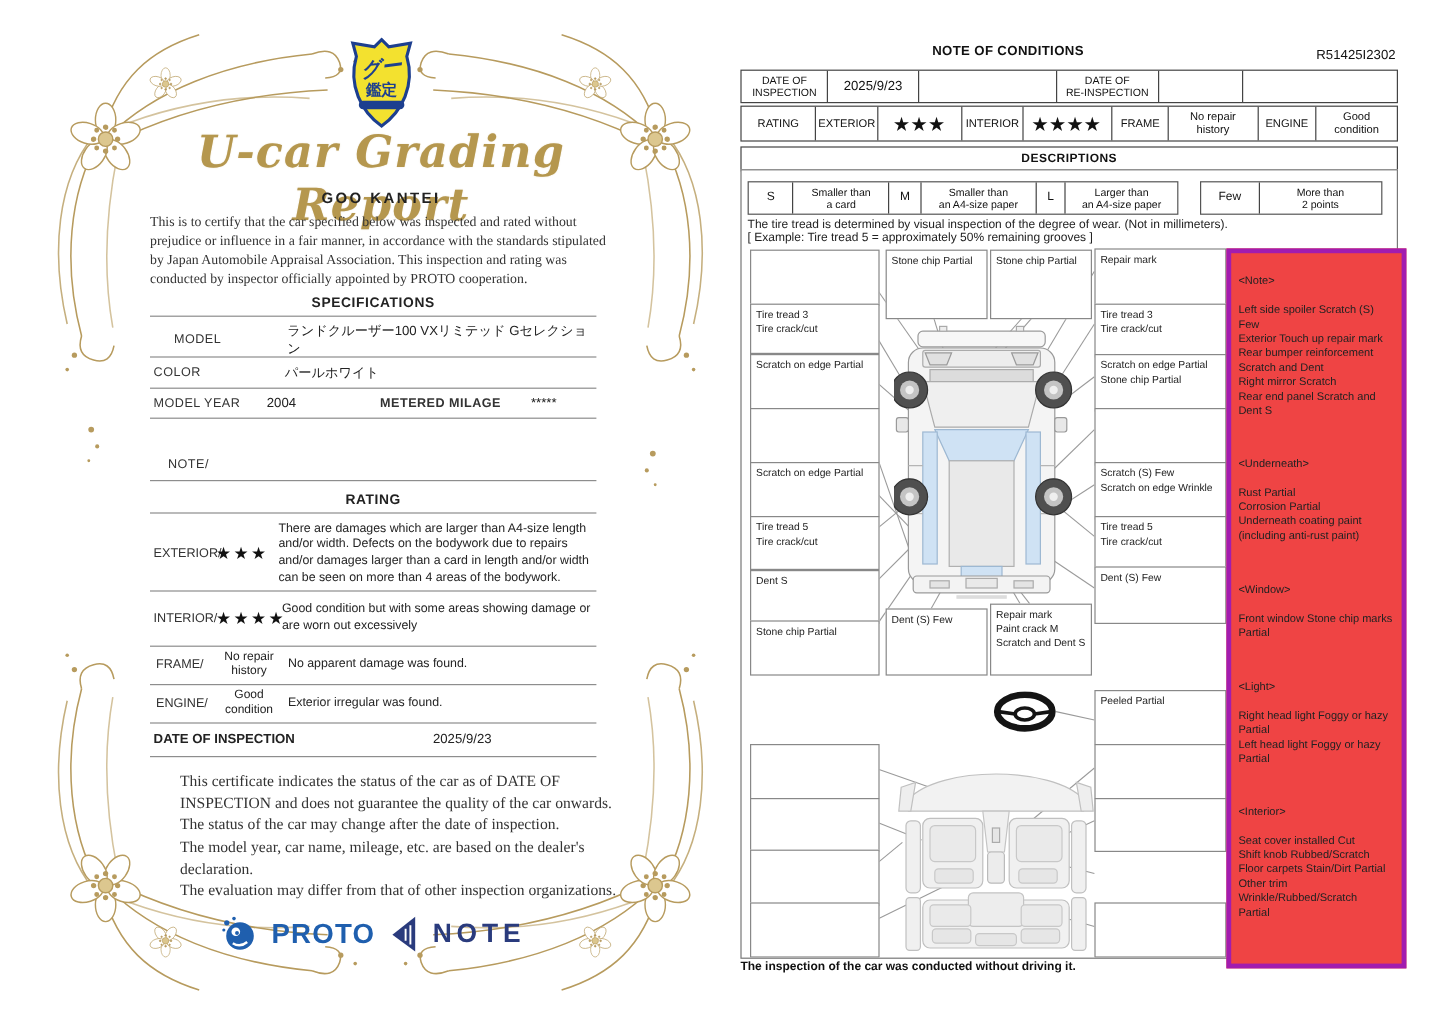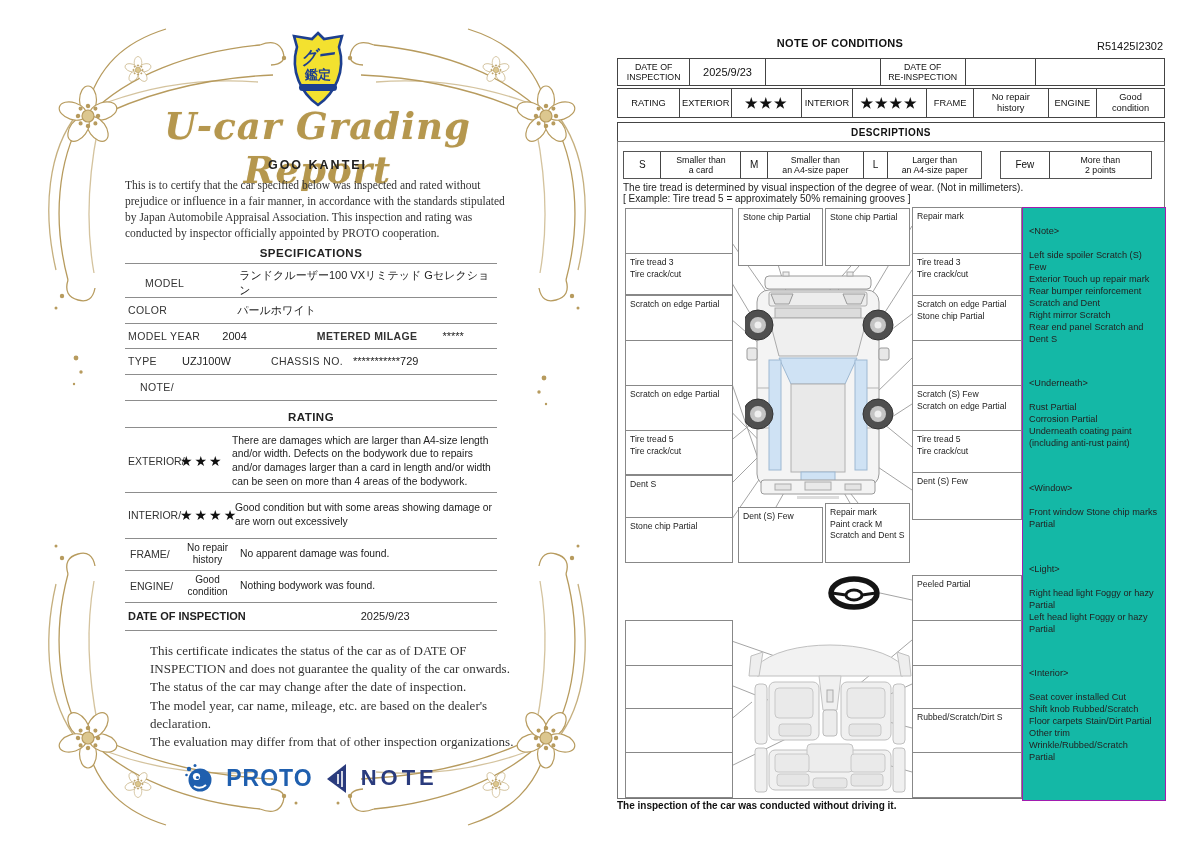--- a/index.html
+++ b/index.html
@@ -35,21 +35,21 @@
   .cell.small{font-size:8.8px;white-space:pre-line;}
   .cell.label9{font-size:9.3px;}
   .cell.value11{font-size:11px;}
   .cell.stars{font-size:14px;letter-spacing:2px;font-weight:bold;}
   .desc-bar{border:1.2px solid #444;display:flex;align-items:center;justify-content:center;
     font-size:10px;font-weight:bold;letter-spacing:.4px;color:#111;background:#fff;}
   .main-box{border:1.2px solid #777;background:#fff;}
   .tire-note{font-size:10px;color:#222;}
   .abox{position:absolute;border:1px solid #888;background:#fff;font-size:8.6px;
     line-height:1.35;padding:3px 4px;white-space:pre-line;color:#222;}
-  .note-panel{position:absolute;border:1px solid #a21caf;background:#14b8a6;padding:6px 6px;
+  .note-panel{position:absolute;border:4px solid #a21caf;background:#ef4444;padding:6px 6px;
     font-size:9.2px;line-height:1.3;color:#222;}
   .note-sec{margin-bottom:9px;white-space:pre-line;}
   .note-head{white-space:pre-line;}
   .rp-footer{font-size:10px;font-weight:600;color:#111;}
   svg{display:block;}
 </style>
 </head>
 <body>
 
 <div class="canvas">
@@ -132,26 +132,20 @@
     <div class="abs spec-row" style="left:125px;top:297px;width:372px;height:26px;">
       <span class="spec-label" style="margin-left:3px;">COLOR</span>
       <span style="margin-left:70px;">パールホワイト</span>
     </div>
     <div class="abs spec-row" style="left:125px;top:323px;width:372px;height:25px;">
       <span class="spec-label" style="margin-left:3px;">MODEL YEAR</span>
       <span style="margin-left:22px;">2004</span>
       <span class="spec-label" style="margin-left:70px;font-weight:bold;">METERED MILAGE</span>
       <span style="margin-left:25px;">*****</span>
     </div>
-    <div class="abs spec-row" style="left:125px;top:348px;width:372px;height:26px;">
-      <span class="spec-label" style="margin-left:3px;">TYPE</span>
-      <span style="margin-left:25px;">UZJ100W</span>
-      <span class="spec-label" style="margin-left:40px;">CHASSIS NO.</span>
-      <span style="margin-left:10px;">***********729</span>
-    </div>
     <div class="abs spec-row" style="left:125px;top:374px;width:372px;height:26px;">
       <span class="spec-label" style="margin-left:15px;">NOTE/</span>
     </div>
 
     <div class="abs sec-head" style="left:125px;top:411px;width:372px;">RATING</div>
 
     <div class="abs rate-row" style="left:125px;top:430px;width:372px;height:62px;">
       <span class="rate-label" style="width:52px;margin-left:3px;">EXTERIOR/</span>
       <span class="stars-l" style="width:52px;">★★★</span>
       <span class="rate-desc" style="width:262px;">There are damages which are larger than A4-size length and/or width. Defects on the bodywork due to repairs and/or damages larger than a card in length and/or width can be seen on more than 4 areas of the bodywork.</span>
@@ -164,21 +158,21 @@
     <div class="abs rate-row" style="left:125px;top:538px;width:372px;height:32px;">
       <span class="rate-label" style="width:50px;margin-left:5px;">FRAME/</span>
       <span class="rate-status" style="width:55px;">No repair
 history</span>
       <span class="rate-desc" style="width:255px;margin-left:5px;">No apparent damage was found.</span>
     </div>
     <div class="abs rate-row" style="left:125px;top:570px;width:372px;height:32px;">
       <span class="rate-label" style="width:50px;margin-left:5px;">ENGINE/</span>
       <span class="rate-status" style="width:55px;">Good
 condition</span>
-      <span class="rate-desc" style="width:255px;margin-left:5px;">Nothing bodywork was found.</span>
+      <span class="rate-desc" style="width:255px;margin-left:5px;">Exterior irregular was found.</span>
     </div>
     <div class="abs rate-row" style="left:125px;top:602px;width:372px;height:28px;">
       <span style="font-size:11px;font-weight:bold;margin-left:3px;">DATE OF INSPECTION</span>
       <span style="font-size:11px;margin-left:115px;">2025/9/23</span>
     </div>
 
     <p class="abs serif disclaimer" style="left:150px;top:642px;width:372px;margin:0;">This certificate indicates the status of the car as of DATE OF
 INSPECTION and does not guarantee the quality of the car onwards.
 The status of the car may change after the date of inspection.
 The model year, car name, mileage, etc. are based on the dealer's
@@ -387,33 +381,32 @@
 Paint crack M
 Scratch and Dent S</div>
 
     <div class="abox" style="left:912px;top:207px;width:100px;height:43px;">Repair mark</div>
     <div class="abox" style="left:912px;top:253px;width:100px;height:37px;">Tire tread 3
 Tire crack/cut</div>
     <div class="abox" style="left:912px;top:295px;width:100px;height:40px;">Scratch on edge Partial
 Stone chip Partial</div>
     <div class="abox" style="left:912px;top:340px;width:100px;height:40px;"></div>
     <div class="abox" style="left:912px;top:385px;width:100px;height:40px;">Scratch (S) Few
-Scratch on edge Partial</div>
+Scratch on edge Wrinkle</div>
     <div class="abox" style="left:912px;top:430px;width:100px;height:37px;">Tire tread 5
 Tire crack/cut</div>
     <div class="abox" style="left:912px;top:472px;width:100px;height:40px;">Dent (S) Few</div>
     <div class="abox" style="left:912px;top:575px;width:100px;height:38px;">Peeled Partial</div>
 
     <div class="abox" style="left:625px;top:620px;width:98px;height:38px;"></div>
     <div class="abox" style="left:625px;top:665px;width:98px;height:37px;"></div>
     <div class="abox" style="left:625px;top:708px;width:98px;height:39px;"></div>
     <div class="abox" style="left:625px;top:752px;width:98px;height:38px;"></div>
     <div class="abox" style="left:912px;top:620px;width:100px;height:38px;"></div>
     <div class="abox" style="left:912px;top:665px;width:100px;height:37px;"></div>
-    <div class="abox" style="left:912px;top:708px;width:100px;height:39px;">Rubbed/Scratch/Dirt S</div>
     <div class="abox" style="left:912px;top:752px;width:100px;height:38px;"></div>
 
     <div class="note-panel" style="left:1022px;top:207px;width:130px;height:580px;">
       <div class="note-sec">
         <div class="note-head">&lt;Note&gt;</div>
         <div style="white-space:pre-line;">Left side spoiler Scratch (S) Few
 Exterior Touch up repair mark
 Rear bumper reinforcement
 Scratch and Dent
 Right mirror Scratch

